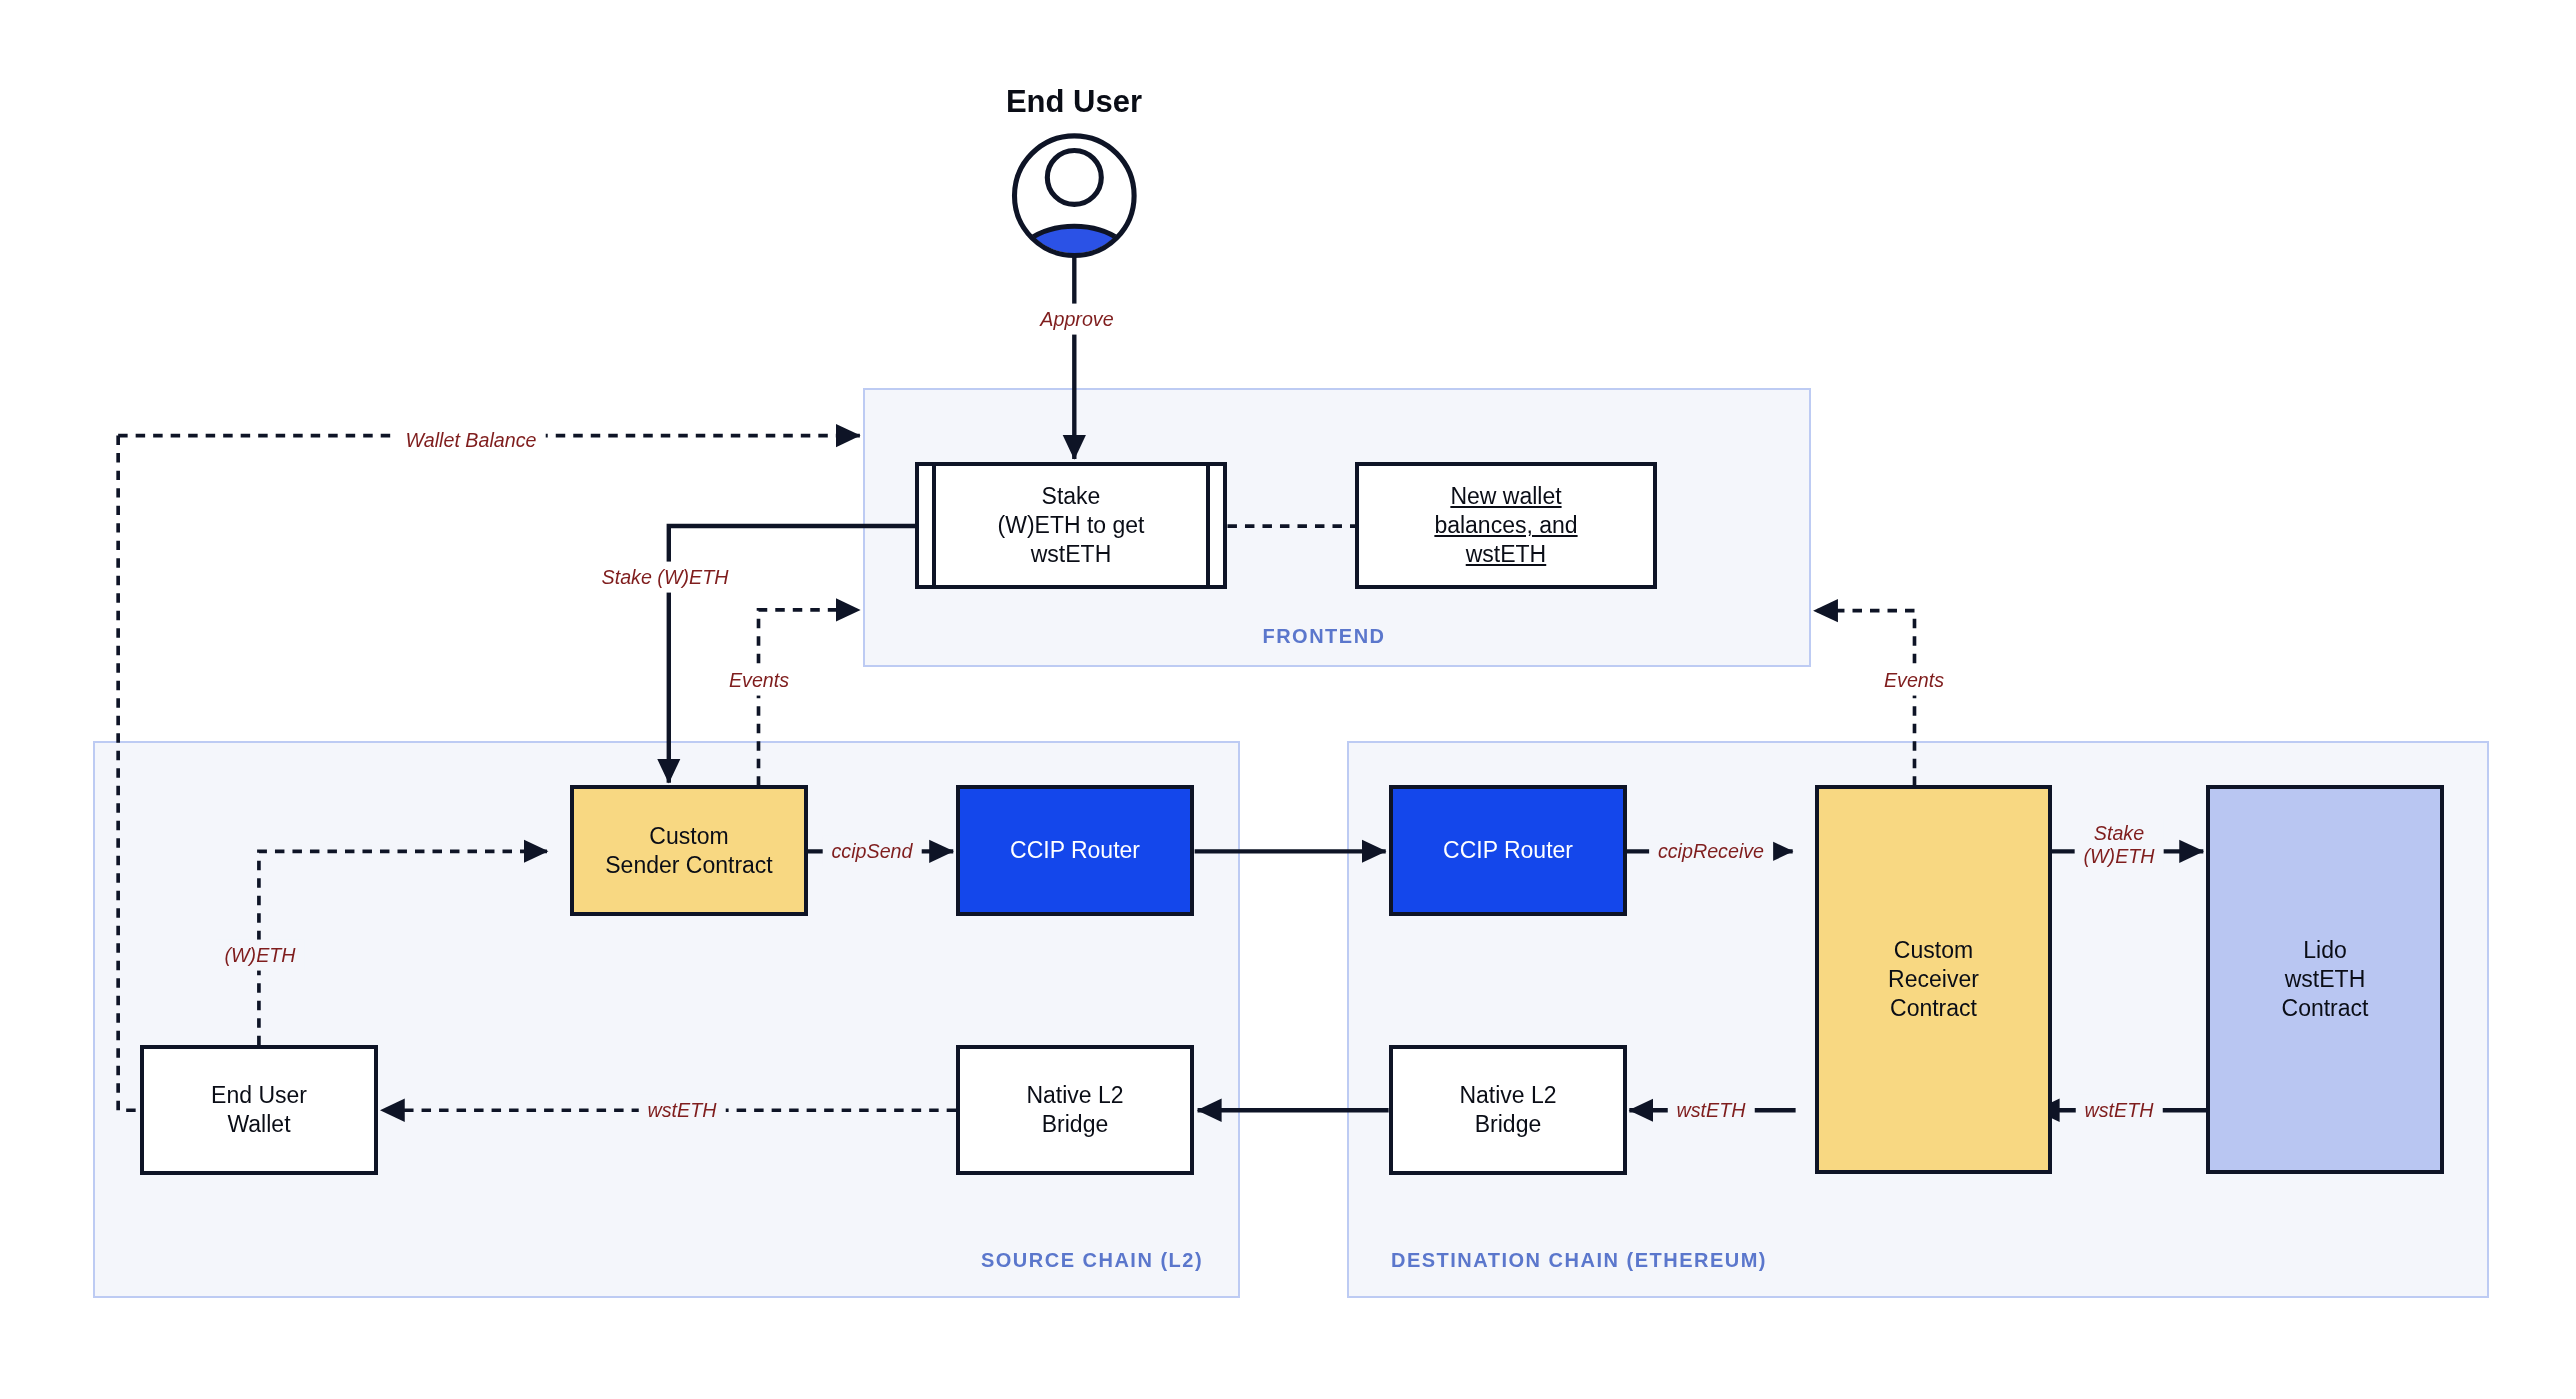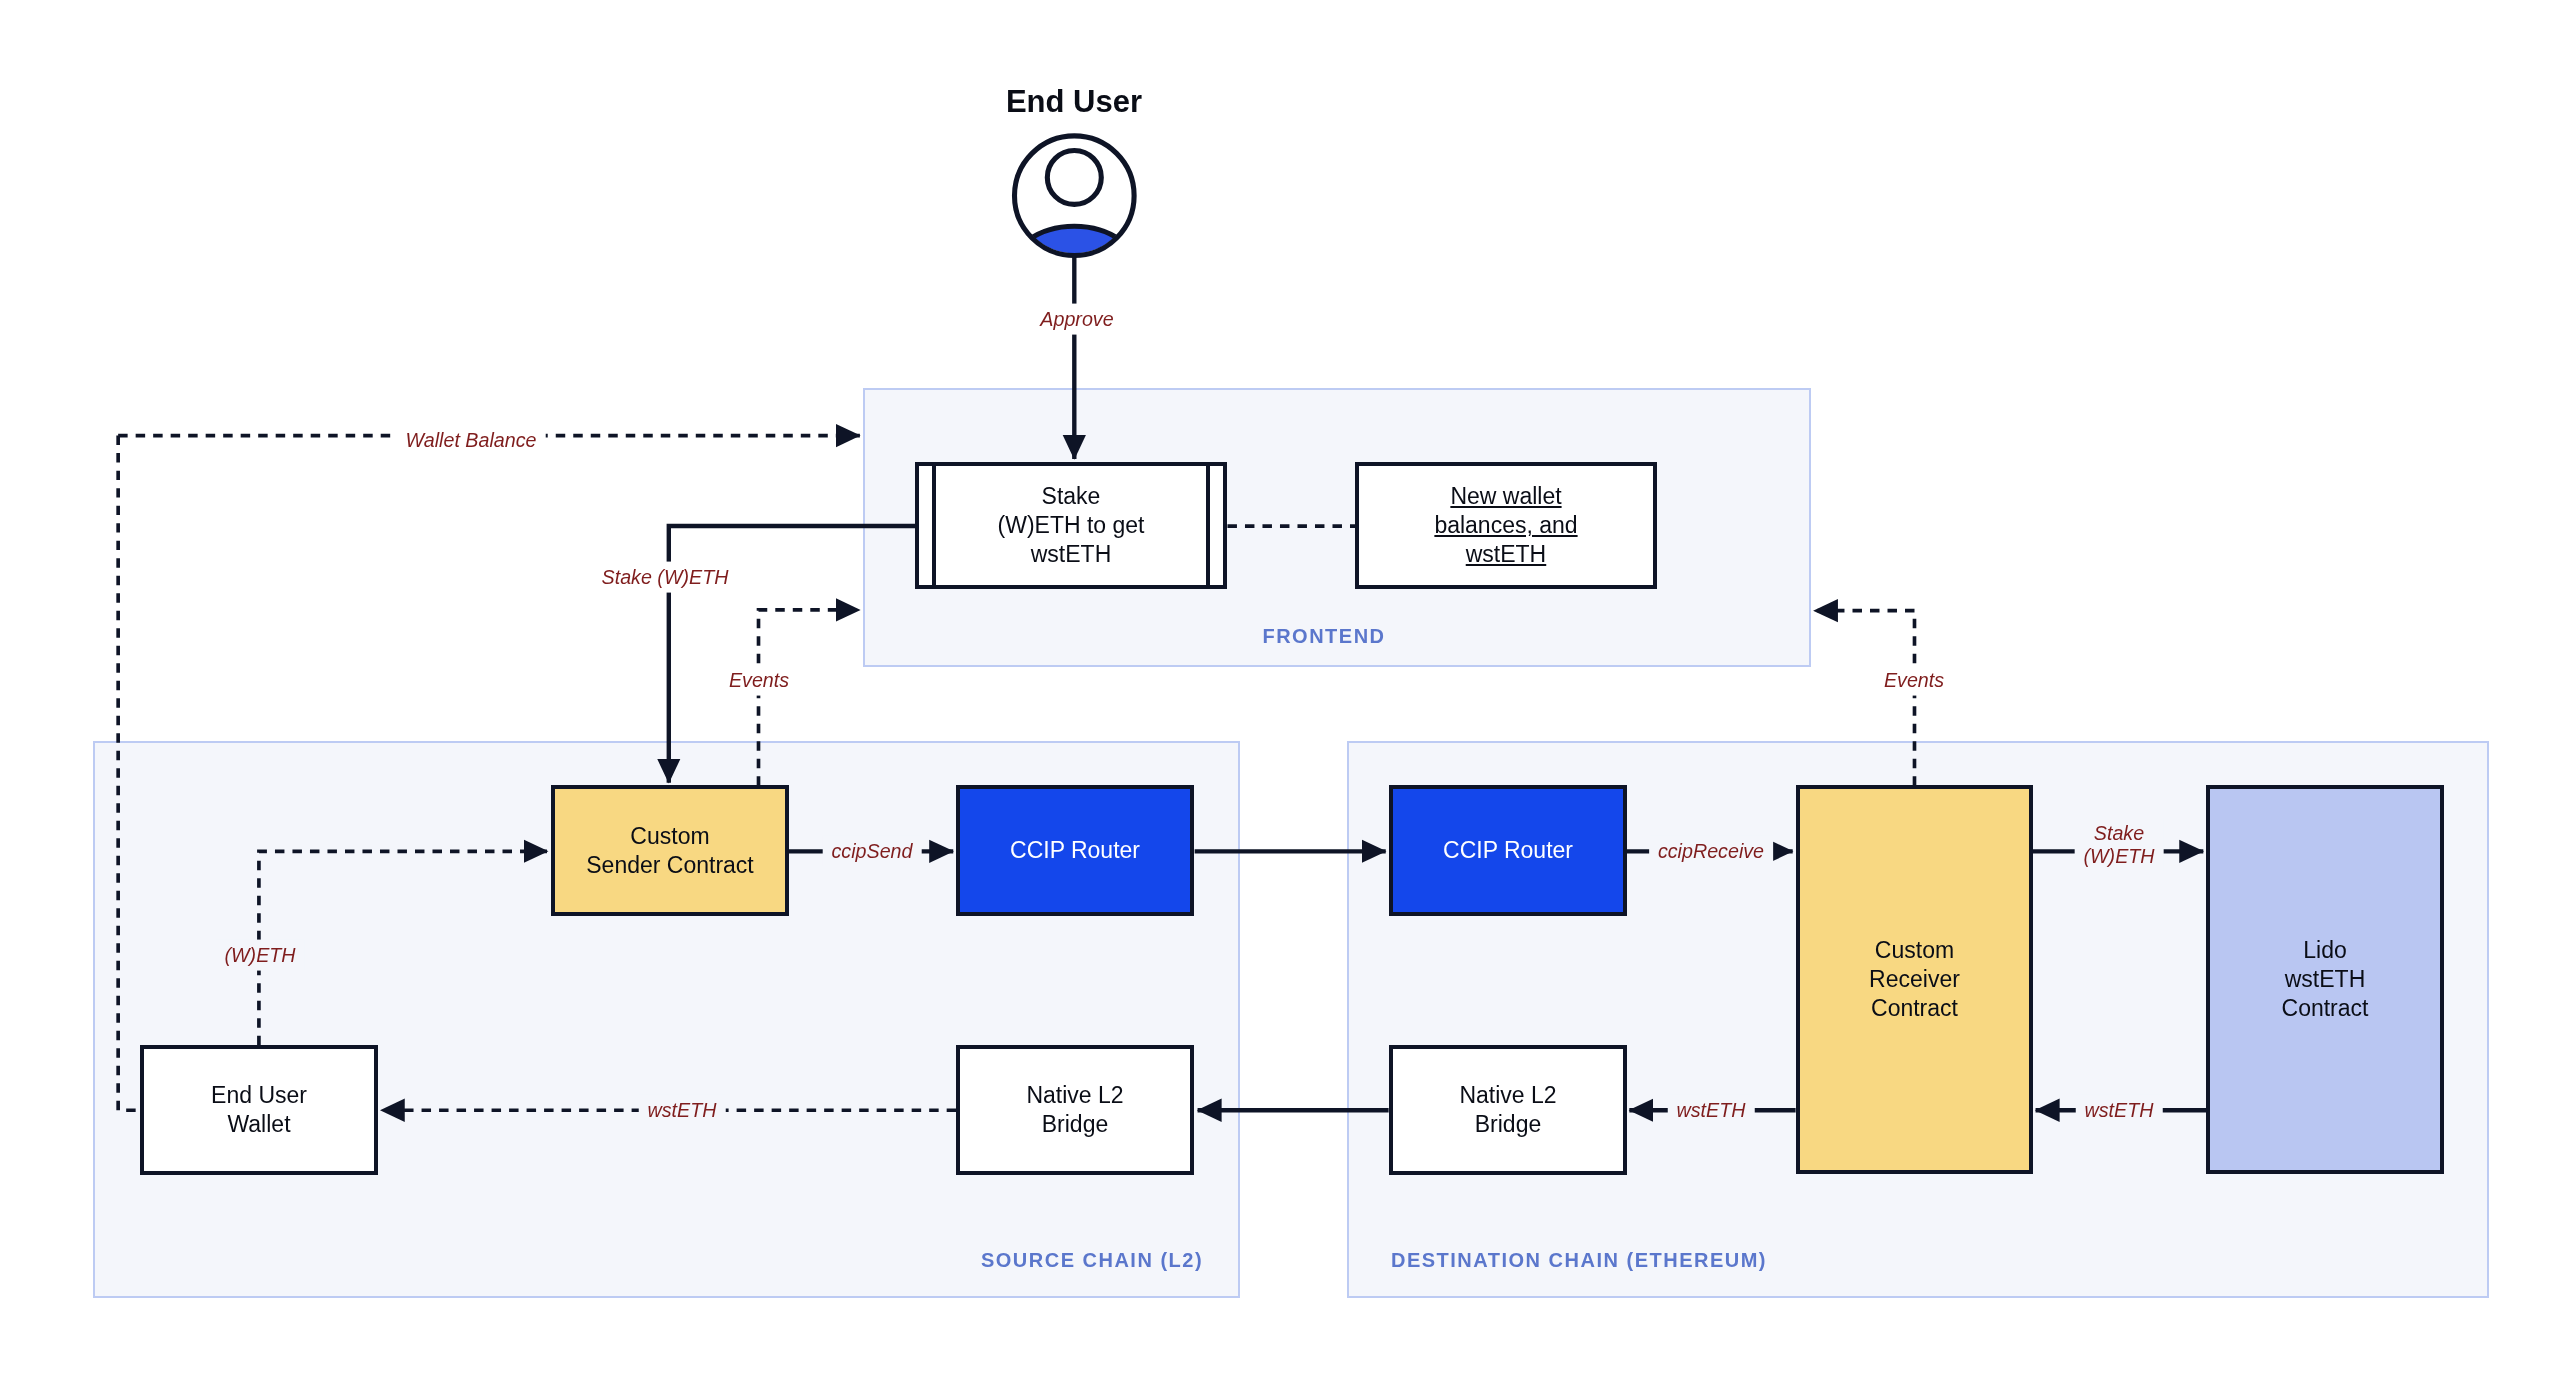--- a/index.html
+++ b/index.html
@@ -12,21 +12,21 @@
          font-family:"Liberation Sans", sans-serif;color:var(--ink);overflow:hidden;}
   svg.wires{position:absolute;left:0;top:0;z-index:1;}
   .ln{stroke:var(--ink);stroke-width:6;fill:none;}
   .dash{stroke-dasharray:13 11;stroke-width:5;}
   .panel{position:absolute;z-index:2;background:var(--panel-fill);
          border:2.9px solid var(--panel-border);box-sizing:border-box;}
   .node{position:absolute;z-index:3;display:flex;align-items:center;justify-content:center;
         text-align:center;border:4.4px solid var(--ink);box-sizing:border-box;
         font-size:23px;line-height:1.25;white-space:pre-line;color:#0a0d16;}
   .node.white{background:var(--box-white);}
-  .node.yellow{background:var(--contract-yellow);}
+  .node.yellow{background:var(--contract-yellow);margin-left:19px;}
   .node.blue{background:var(--router-blue);color:#ffffff;}
   .node.peri{background:var(--lido-periwinkle);}
   .subbar{position:absolute;top:0;bottom:0;width:3.6px;background:var(--ink);}
   .subbar.l{left:13px;} .subbar.r{right:13px;}
   .edge-label{position:absolute;z-index:4;transform:translate(-50%,-50%);
         font-size:19.7px;font-style:italic;color:#7f1d1d;padding:3.6px 8.8px;
         white-space:pre-line;text-align:center;line-height:1.2;}
   .edge-label.on-white{background:#ffffff;}
   .edge-label.on-panel{background:var(--panel-fill);}
   .container-label{position:absolute;z-index:4;transform:translate(-50%,-50%);

